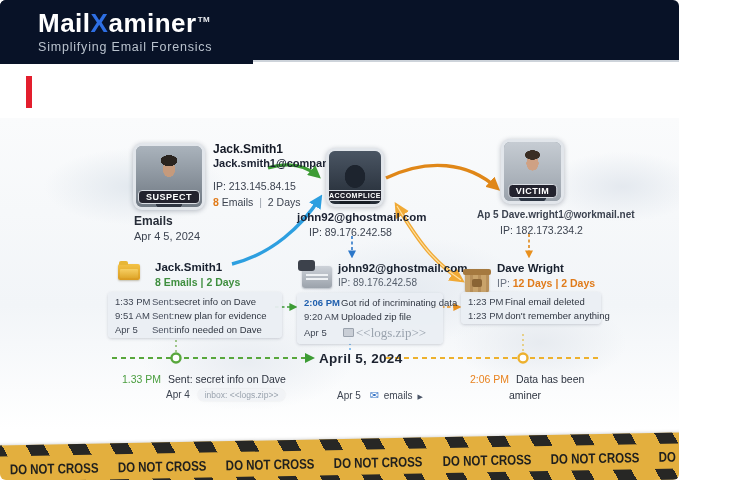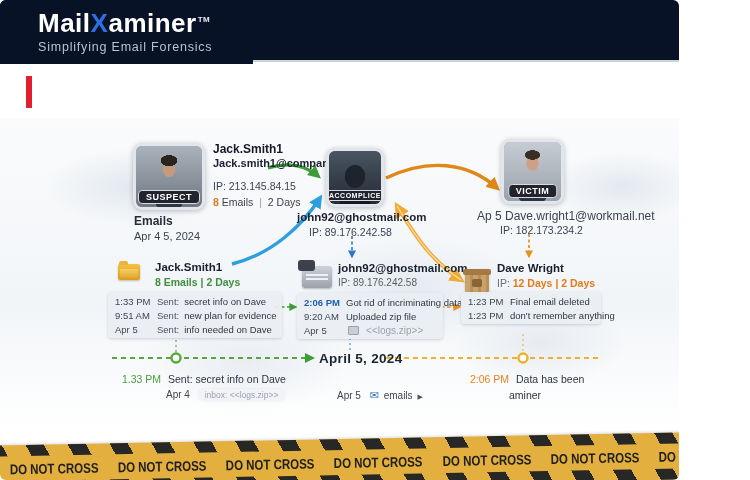--- a/index.html
+++ b/index.html
@@ -62,26 +62,26 @@
   .p-caption-title{position:absolute;font-size:12px;font-weight:bold;color:#272d38;z-index:3;}
   .p-caption-date{position:absolute;font-size:11px;color:#3c4350;z-index:3;}
 
   
   .card-title{position:absolute;font-size:11.5px;font-weight:bold;color:#18202e;z-index:3;white-space:nowrap;}
   .card-sub-green{position:absolute;font-size:10.5px;font-weight:bold;color:#3f8f3f;z-index:3;white-space:nowrap;}
   .card-sub-gray{position:absolute;font-size:10px;color:#555e6b;z-index:3;white-space:nowrap;}
   .card-sub-orange{position:absolute;font-size:10.5px;z-index:3;white-space:nowrap;color:#e07b1a;font-weight:bold;}
   .sub-ip-label{color:#6a7280;font-weight:normal;}
   .rows{position:absolute;background:rgba(234,238,243,.94);border-radius:4px;box-shadow:0 1px 3px rgba(60,70,90,.22);z-index:3;padding:2px 0;}
-  .row{display:flex;gap:5px;align-items:center;padding:1.5px 7px;font-size:9.5px;color:#323844;white-space:nowrap;}
+  .row{display:flex;align-items:center;padding:1.5px 7px;font-size:9.5px;color:#323844;white-space:nowrap;}
   .row-time{color:#3e4552;min-width:37px;}
   .row-time-blue{color:#1f5fae;font-weight:bold;min-width:37px;}
   .row-label{color:#4a5160;}
   .row-text{color:#2f3540;}
-  .row-faint{color:#9aa3ae;font-size:10px;}
+  .row-faint{color:#9aa3ae;font-size:13px;font-family:Liberation Serif, serif;}
 
   
   .folder-icon{position:absolute;width:22px;height:16px;background:linear-gradient(#f3c245,#d99b21);border-radius:2px;z-index:3;box-shadow:0 1px 2px rgba(80,60,0,.3);}
   .folder-icon::before{content:"";position:absolute;top:-3px;left:1px;width:9px;height:4px;background:#e7b637;border-radius:2px 2px 0 0;}
   .folder-icon::after{content:"";position:absolute;left:2px;right:2px;top:5px;height:9px;background:linear-gradient(#f6cf63,#e0a82c);border-radius:1px;}
   .mail-icon{position:absolute;width:30px;height:22px;background:linear-gradient(#cdd2d9,#9ba2ab);border-radius:3px;z-index:3;box-shadow:0 1px 2px rgba(40,50,70,.3);}
   .mail-icon::before{content:"";position:absolute;left:-4px;top:-6px;width:17px;height:11px;background:#3c414b;border-radius:3px;}
   .mail-icon::after{content:"";position:absolute;left:4px;right:4px;top:8px;height:2px;background:#eef1f4;box-shadow:0 4px 0 #eef1f4;}
   .trash-icon{position:absolute;width:24px;height:24px;background:repeating-linear-gradient(90deg,#c9a36a 0 5px,#b8905a 5px 8px);border-radius:3px;z-index:3;box-shadow:0 1px 2px rgba(80,60,20,.35);}
   .trash-icon::before{content:"";position:absolute;left:-2px;top:0;right:-2px;height:6px;background:#a5793f;border-radius:2px;}
@@ -197,21 +197,21 @@
     <div class="photo-img img-accomplice"></div>
     <div class="badge" style="font-size:7px;">ACCOMPLICE</div>
   </div>
   <div class="p-email" style="left:297px;top:211px;font-size:11.5px;">john92@ghostmail.com</div>
   <div class="p-ip" style="left:309px;top:226px;">IP: 89.176.242.58</div>
 
   <div class="photo" style="left:501px;top:139px;width:57px;height:59px;">
     <div class="photo-img img-victim"></div>
     <div class="badge" style="font-size:9px;">VICTIM</div>
   </div>
-  <div class="p-ip" style="left:477px;top:209px;font-size:12px;">Ap 5 Dave.wright1@workmail.net</div>
+  <div class="p-ip" style="left:477px;top:209px;font-size:10px;font-weight:bold;">Ap 5 Dave.wright1@workmail.net</div>
   <div class="p-ip" style="left:500px;top:224px;">IP: 182.173.234.2</div>
 
   <div class="folder-icon" style="left:118px;top:264px;"></div>
   <div class="card-title" style="left:155px;top:261px;">Jack.Smith1</div>
   <div class="card-sub-green" style="left:155px;top:276px;">8 Emails | 2 Days</div>
   <div class="rows" style="left:108px;top:292px;width:174px;">
     <div class="row">
       <span class="row-time">1:33 PM</span>
       <span class="row-label">Sent:</span>
       <span class="row-text">secret info on Dave</span>

